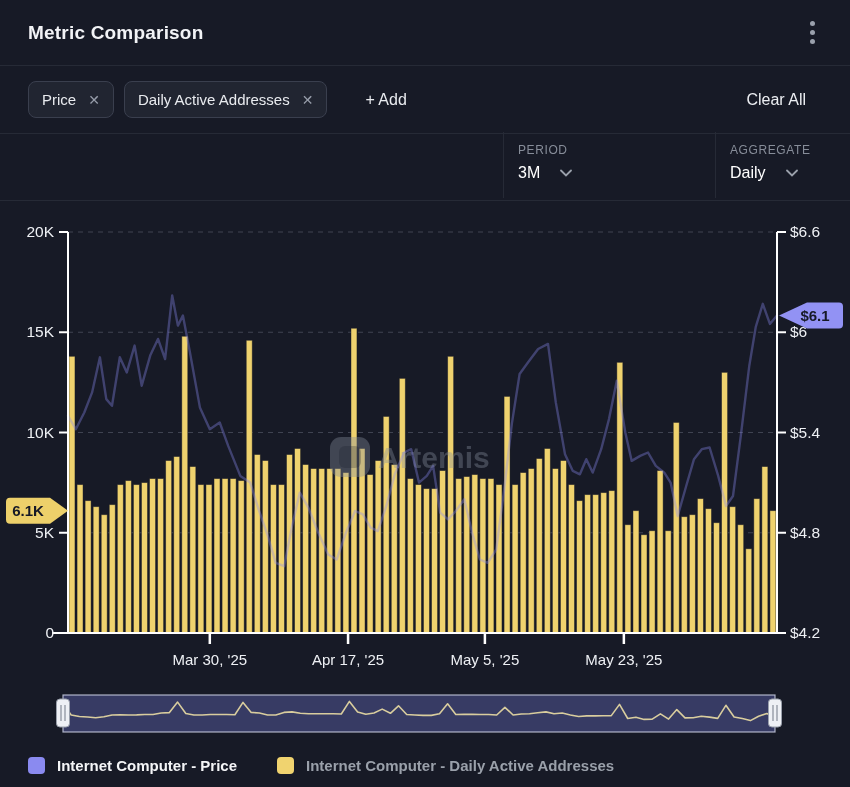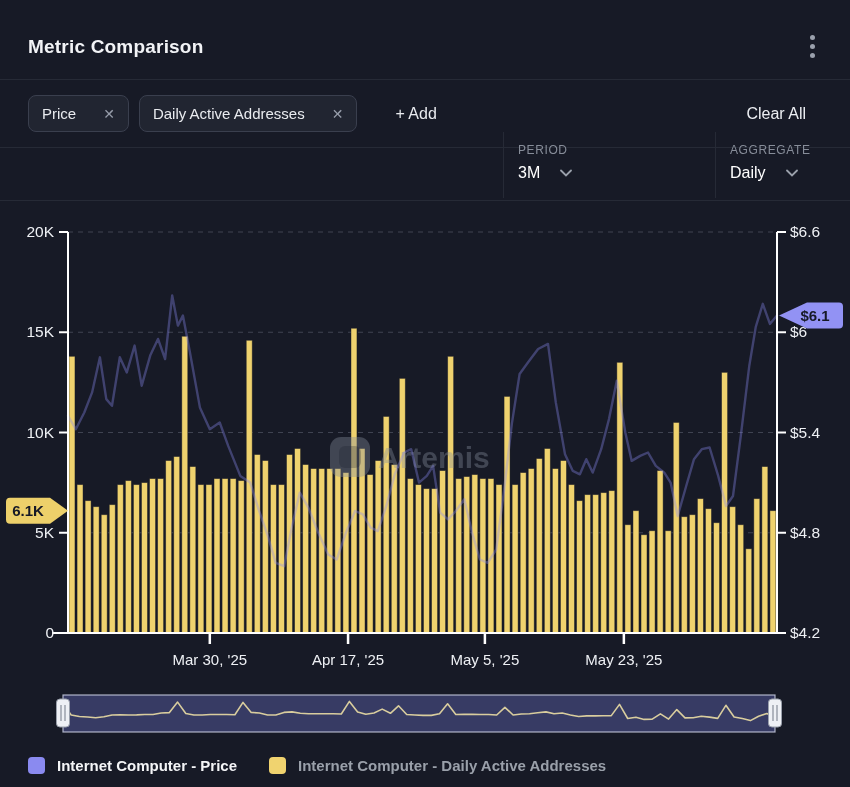--- a/index.html
+++ b/index.html
@@ -2,48 +2,48 @@
 <html><head>
 <meta charset="utf-8">
 <style>
   html,body{margin:0;padding:0;background:#0e111a;}
   .app{
     position:relative;width:850px;height:787px;overflow:hidden;
     background:#171a26;color:#eef0f4;
     font-family:"Liberation Sans","DejaVu Sans",sans-serif;
   }
   .row{position:absolute;left:0;width:850px;box-sizing:border-box;}
-  .divider-b{border-bottom:1px solid #262a36;margin-top:14px;}
+  .divider-b{border-bottom:1px solid #262a36;}
   
   .header{top:0;height:66px;display:flex;align-items:center;padding:0 24px 0 28px;}
   .title{font-size:19px;font-weight:700;letter-spacing:.2px;color:#f2f3f6;}
   .kebab{margin-left:auto;width:28px;height:28px;background:none;border:none;cursor:pointer;
     display:flex;flex-direction:column;align-items:center;justify-content:center;gap:4px;}
   .kebab i{width:5px;height:5px;border-radius:50%;background:#9aa0ac;display:block;}
   
   .chips{top:66px;height:68px;display:flex;align-items:center;padding:0 38px 0 28px;}
-  .chip{display:inline-flex;align-items:center;gap:27px;background:#212531;border:1px solid #3a3f4e;
+  .chip{display:inline-flex;align-items:center;gap:12px;background:#212531;border:1px solid #3a3f4e;
     border-radius:8px;padding:0 13px;height:35px;font-size:15px;color:#e9ebef;margin-right:10px;}
   .chip .x{color:#979daa;font-size:14px;line-height:1;background:none;border:none;cursor:pointer;padding:0;}
   .add-btn{background:none;border:none;color:#e9ebef;font-size:16px;margin-left:22px;cursor:pointer;font-family:inherit;}
   .clear-btn{background:none;border:none;color:#eceef2;font-size:16px;margin-left:auto;cursor:pointer;font-family:inherit;}
   
   .controls{top:132px;height:66px;}
   .ctrl{position:absolute;top:0;height:66px;border-left:1px solid #262a36;box-sizing:border-box;
     padding:11px 0 0 14px;}
   .ctrl-label{font-size:12px;letter-spacing:.6px;color:#878d99;text-transform:uppercase;}
   .ctrl-value{display:flex;align-items:center;gap:20px;background:none;border:none;cursor:pointer;
     color:#ffffff;font-size:16px;margin-top:7px;padding:0;font-family:inherit;text-align:center;}
   .chev{width:12px;height:8px;display:inline-block;}
   
   .chart-svg{position:absolute;top:200px;left:0;border-top:1px solid #262a36;}
   .nav-svg{position:absolute;top:687px;left:0;}
   svg text{font-family:"Liberation Sans","DejaVu Sans",sans-serif;}
   
-  .legend{top:743px;height:44px;display:flex;align-items:center;padding-left:28px;gap:8px;}
+  .legend{top:743px;height:44px;display:flex;align-items:center;padding-left:28px;gap:16px;}
   .legend-item{display:flex;align-items:center;gap:12px;}
   .legend-item + .legend-item{margin-left:24px;}
   .swatch{width:17px;height:17px;border-radius:4px;display:inline-block;}
   .legend-label-1{font-size:15px;font-weight:700;color:#f4f5f7;}
   .legend-label-2{font-size:15px;font-weight:700;color:#9aa0aa;}
 </style>
 </head>
 <body>
 
 <div class="app">

